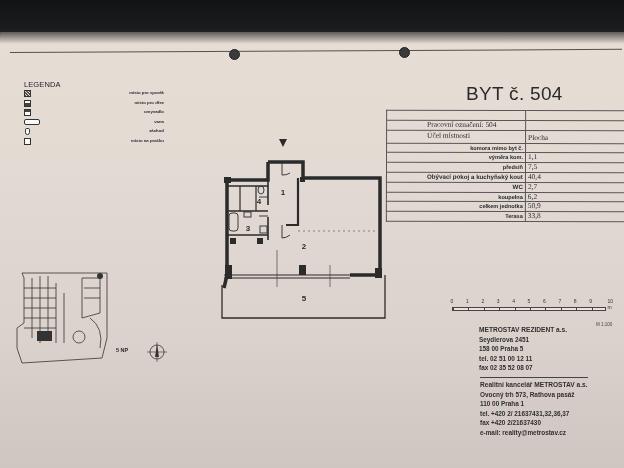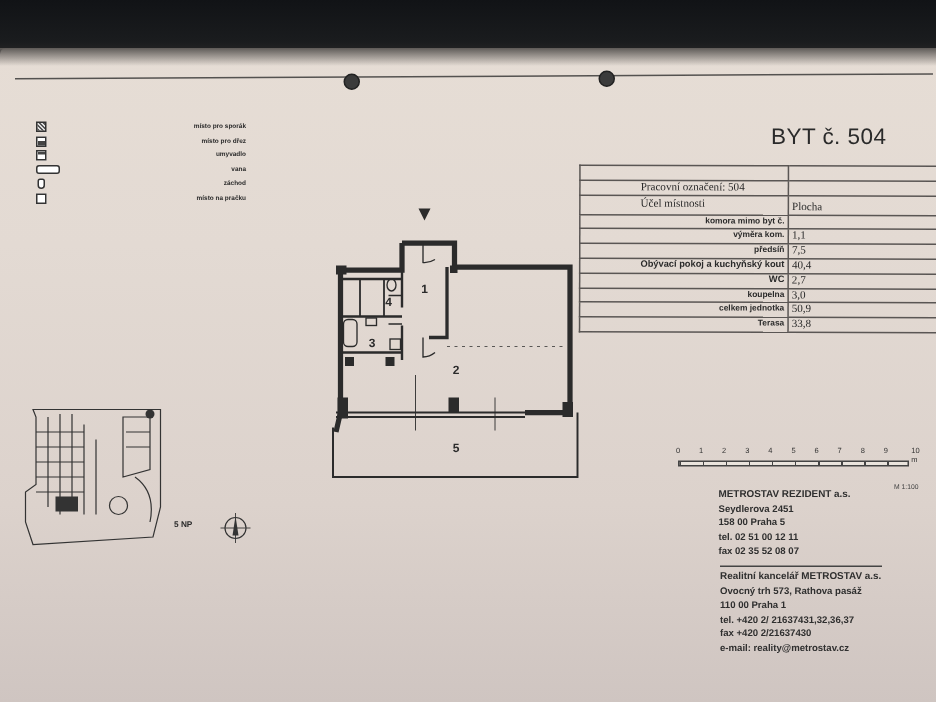--- a/index.html
+++ b/index.html
@@ -37,22 +37,22 @@
     position: absolute; left: 0; top: 1px; width: 7px; height: 7px;
     border: 1px solid #333; background: #fff;
   }
   .legend-label {
     position: absolute; right: 0; top: 1px; font-size: 4.3px; font-weight: bold; color: #2a2a2a;
     text-align: right; white-space: nowrap;
   }
 
   
   .flat-title {
-    position: absolute; left: 466px; top: 83px; font-size: 15px; color: #2a2a2a;
-    letter-spacing: 0.3px; white-space: nowrap; margin-left: 48px;
+    position: absolute; left: 466px; top: 83px; font-size: 19px; color: #2a2a2a;
+    letter-spacing: 0.3px; white-space: nowrap;
   }
 
   
   .area-table {
     position: absolute; left: 386px; top: 110px; width: 240px;
     border-collapse: collapse; transform: rotate(0.15deg);
   }
   .area-table td {
     border: 1px solid #5a5654; height: 9.6px; font-family: "Liberation Serif", serif;
     font-size: 7.4px; color: #2a2a2a; padding: 0 2px; line-height: 8.8px; white-space: nowrap;
@@ -98,20 +98,21 @@
 <body>
 
 <div class="dark-top"></div>
 <div class="paper"></div>
 
 <div class="top-rule"></div>
 <div class="punch-hole" style="left:229px; top:49px;"></div>
 <div class="punch-hole" style="left:399px; top:47px;"></div>
 
 <div class="legend">
+  <div class="legend-title">LEGENDA</div>
   <div class="legend-row">
     <span class="legend-sym" style="background: repeating-linear-gradient(45deg,#555 0 1px,#ddd 1px 2px);"></span>
     <span class="legend-label">místo pro sporák</span>
   </div>
   <div class="legend-row">
     <span class="legend-sym" style="box-shadow: inset 0 -3px 0 #444;"></span>
     <span class="legend-label">místo pro dřez</span>
   </div>
   <div class="legend-row">
     <span class="legend-sym" style="box-shadow: inset 0 2px 0 #444;"></span>
@@ -162,21 +163,21 @@
   <tr class="thick">
     <td class="lbl right big">Obývací pokoj a kuchyňský kout</td>
     <td class="val">40,4</td>
   </tr>
   <tr>
     <td class="lbl right big">WC</td>
     <td class="val">2,7</td>
   </tr>
   <tr>
     <td class="lbl right">koupelna</td>
-    <td class="val">3,0</td>
+    <td class="val">6,2</td>
   </tr>
   <tr>
     <td class="lbl right">celkem jednotka</td>
     <td class="val">50,9</td>
   </tr>
   <tr>
     <td class="lbl right">Terasa</td>
     <td class="val">33,8</td>
   </tr>
 </tbody>

